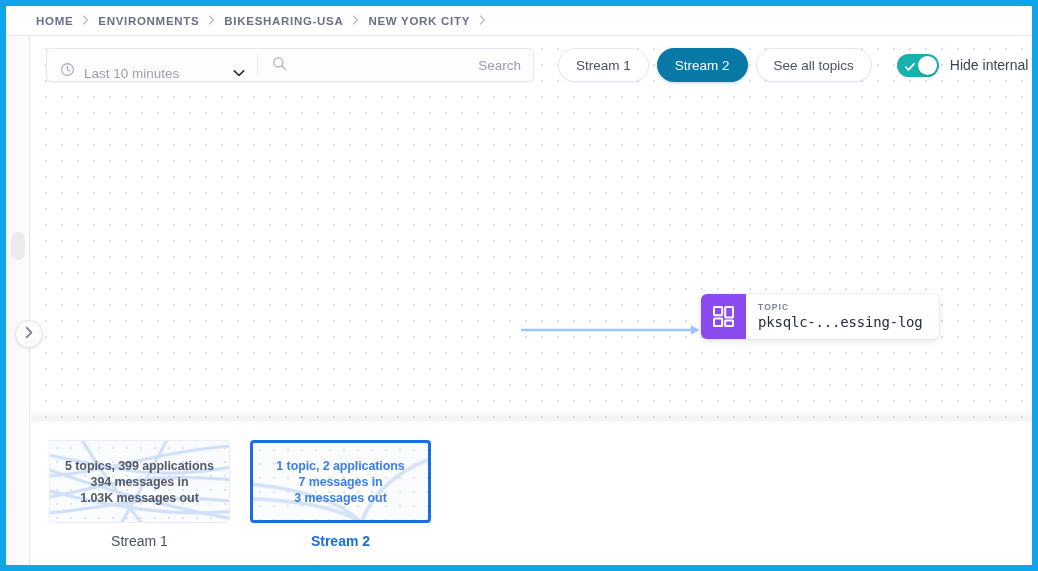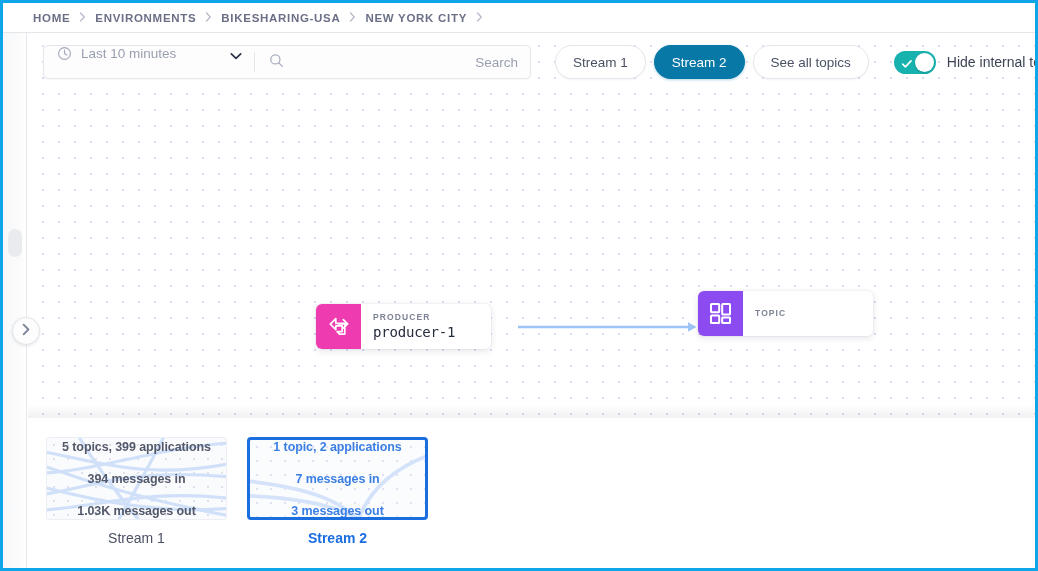--- a/index.html
+++ b/index.html
@@ -10,21 +10,21 @@
     background: #ffffff;
     font-family: "Liberation Sans", sans-serif;
     overflow: hidden;
   }
 
   #app {
     position: relative;
     width: 1038px;
     height: 571px;
     background: #ffffff;
-    border: 3px solid #0ea5e9;
+    border: 6px solid #0ea5e9;
     overflow: hidden;
   }
 
   
   .breadcrumb {
     position: absolute;
     top: 0; left: 0;
     width: 1036px;
     height: 30px;
     display: flex;
@@ -110,21 +110,21 @@
     display: flex;
     align-items: center;
     height: 34px;
     background: #fdfdfe;
     border: 1px solid #e4e7ec;
     border-radius: 5px;
     box-shadow: 0 1px 2px rgba(20,30,60,0.04);
   }
   .time-select {
     display: flex;
-    align-items: flex-start;
+    align-items: flex-end;
     gap: 9px;
     width: 210px;
     height: 100%;
     padding: 0 12px 0 13px;
     cursor: pointer;
   }
   .time-label {
     flex: 1;
     font-size: 13.5px;
     color: #9a9fb0;
@@ -340,21 +340,21 @@
     height: 100%;
   }
   .card-stats {
     position: relative;
     z-index: 2;
     height: 100%;
     display: flex;
     flex-direction: column;
     align-items: center;
     justify-content: center;
-    gap: 18px;
+    gap: 2px;
   }
   .card-stats div {
     font-size: 12.5px;
     color: #53596b;
     font-weight: 600;
     letter-spacing: -0.1px;
     white-space: nowrap;
   }
   .stream-card.selected .card-stats div {
     color: #3b7fe3;
@@ -457,47 +457,34 @@
       </div>
     </div>
 
     <div class="edge">
       <svg width="182" height="16" viewBox="0 0 182 16" style="position:absolute;top:-6px;left:0;">
         <path d="M0 8 H172" stroke="#9dc4f5" stroke-width="2.6" stroke-linecap="round"></path>
         <path d="M170 3.2 L178.5 8 L170 12.8 Z" fill="#9dc4f5"></path>
       </svg>
     </div>
 
-    <div class="node" id="node-producer">
-      <div class="node-shadowtab"></div>
-      <div class="node-icon producer">
-        <svg width="26" height="26" viewBox="0 0 26 26">
-          <path d="M9.8 4.6 L4.3 10.1 L9.8 15.6 L9.8 11.9 L16.2 11.9 L16.2 17.6 L11.1 17.6 L13.6 20.1 L18.8 20.1 L18.8 9.3 L9.8 9.3 Z" fill="none" stroke="#ffffff" stroke-width="1.7" stroke-linejoin="round" stroke-linecap="round"></path>
-          <path d="M17.3 5.6 L21.6 9.9 L17.3 14.2" fill="none" stroke="#ffffff" stroke-width="1.7" stroke-linejoin="round" stroke-linecap="round"></path>
-          <path d="M12.7 9.9 H21.4" stroke="#ffffff" stroke-width="1.7" stroke-linecap="round"></path>
-        </svg>
-      </div>
-      <div class="node-text">
-        <span class="node-kind">PRODUCER</span>
-        <span class="node-name">producer-1</span>
-      </div>
-    </div>
 
     <div class="node" id="node-topic">
       <div class="node-shadowtab"></div>
       <div class="node-icon topic">
         <svg width="25" height="25" viewBox="0 0 25 25">
           <rect x="3" y="3" width="8.2" height="8.2" rx="0.6" fill="none" stroke="#ffffff" stroke-width="2"></rect>
           <rect x="14.2" y="3" width="7.8" height="10.6" rx="0.6" fill="none" stroke="#ffffff" stroke-width="2"></rect>
           <rect x="3" y="14.6" width="8.2" height="7.4" rx="0.6" fill="none" stroke="#ffffff" stroke-width="2"></rect>
           <rect x="14.2" y="16.4" width="7.8" height="5.6" rx="0.6" fill="none" stroke="#ffffff" stroke-width="2"></rect>
         </svg>
       </div>
       <div class="node-text">
         <span class="node-kind">TOPIC</span>
+        <span class="node-name">pksqlc-...essing-log</span>
       </div>
     </div>
 
     <div class="canvas-fade"></div>
   </div>
 
   <div class="expander">
     <span>
       <svg width="10" height="13" viewBox="0 0 10 13">
           <path d="M2.6 1.6 L7.4 6.5 L2.6 11.4" fill="none" stroke="#7b8196" stroke-width="1.8" stroke-linecap="round" stroke-linejoin="round"></path>

